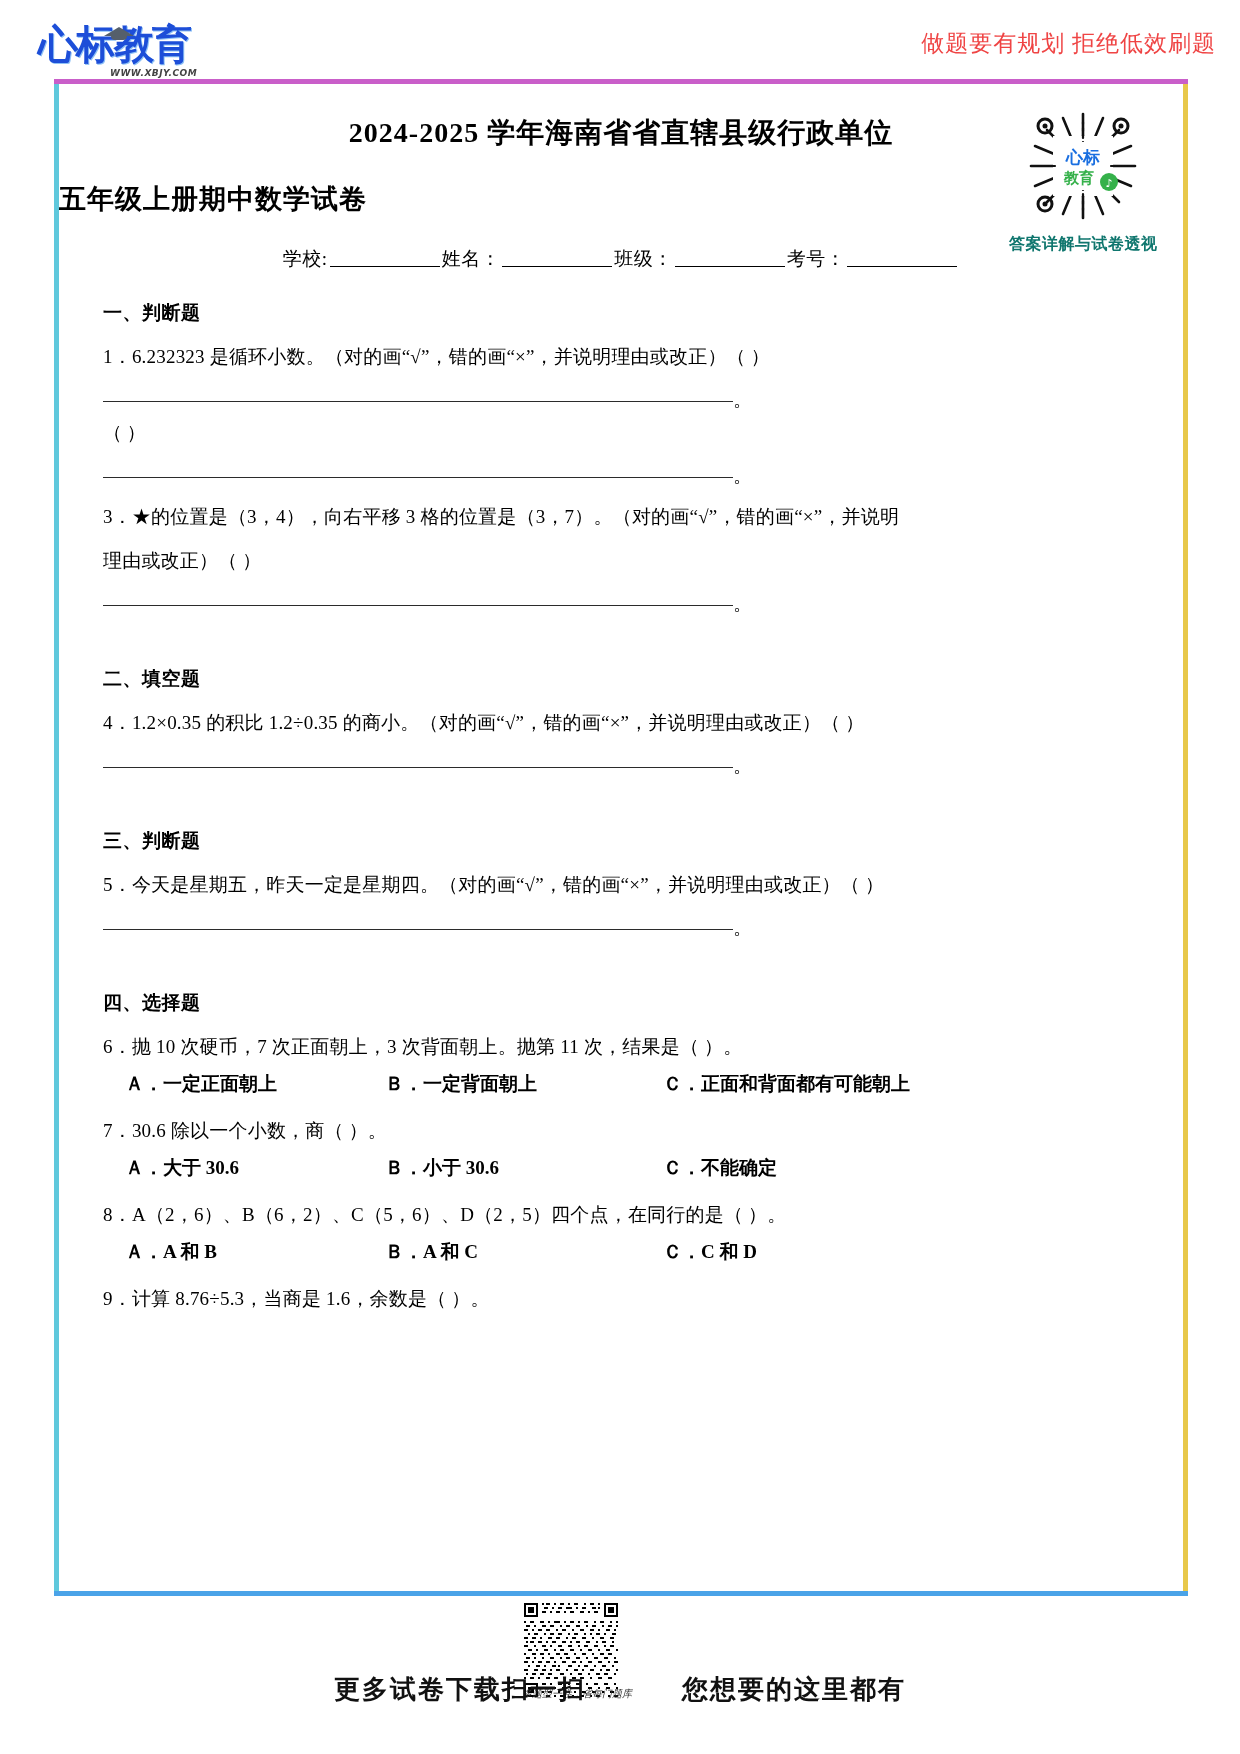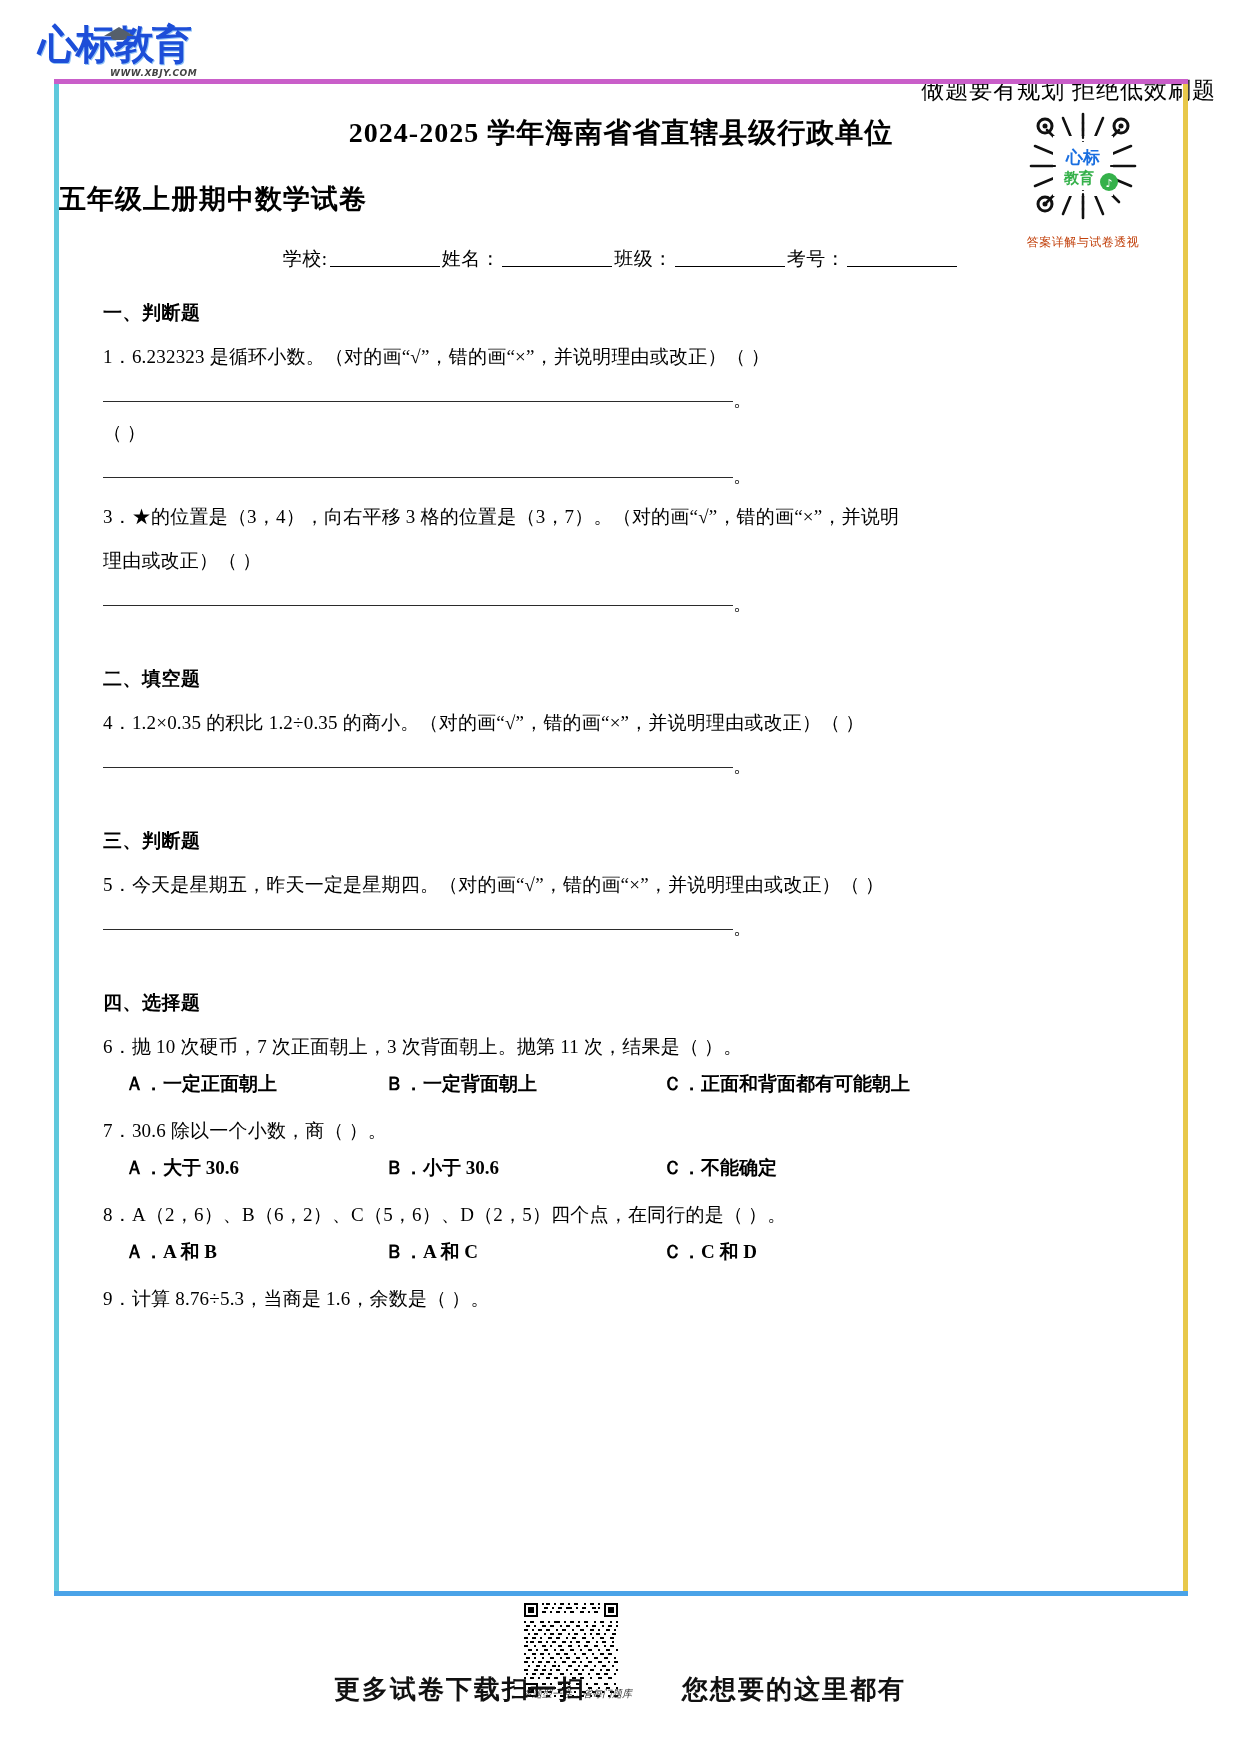--- a/index.html
+++ b/index.html
@@ -71,23 +71,22 @@
     width: 16px; height: 5px;
     background: #555f6b;
     border-radius: 0 0 4px 4px;
   }
   .header-slogan {
     position: absolute;
     right: 24px;
     top: 28px;
     font-size: 23px;
     letter-spacing: 1px;
-    color: #000000;
+    color: #ef4444;
     white-space: nowrap;
-    margin-top: 47px;
   }
 
   
   .frame-top {
     position: absolute;
     left: 54px;
     top: 79px;
     width: 1134px;
     height: 5px;
     background: #c95ec9;
@@ -169,24 +168,25 @@
   }
   .qr-burst {
     width: 120px;
     height: 120px;
     margin: 0 auto;
     position: relative;
   }
   .qr-burst svg { display: block; }
   .qr-caption {
     margin-top: 8px;
-    font-size: 12px;
+    font-size: 16px;
     letter-spacing: 0.5px;
-    color: #c2410c;
+    color: #0f766e;
     white-space: nowrap;
+    font-weight: bold;
   }
 
   
   .body-area {
     position: absolute;
     left: 44px;
     top: 216px;
     width: 950px;
   }
   .section-head {

